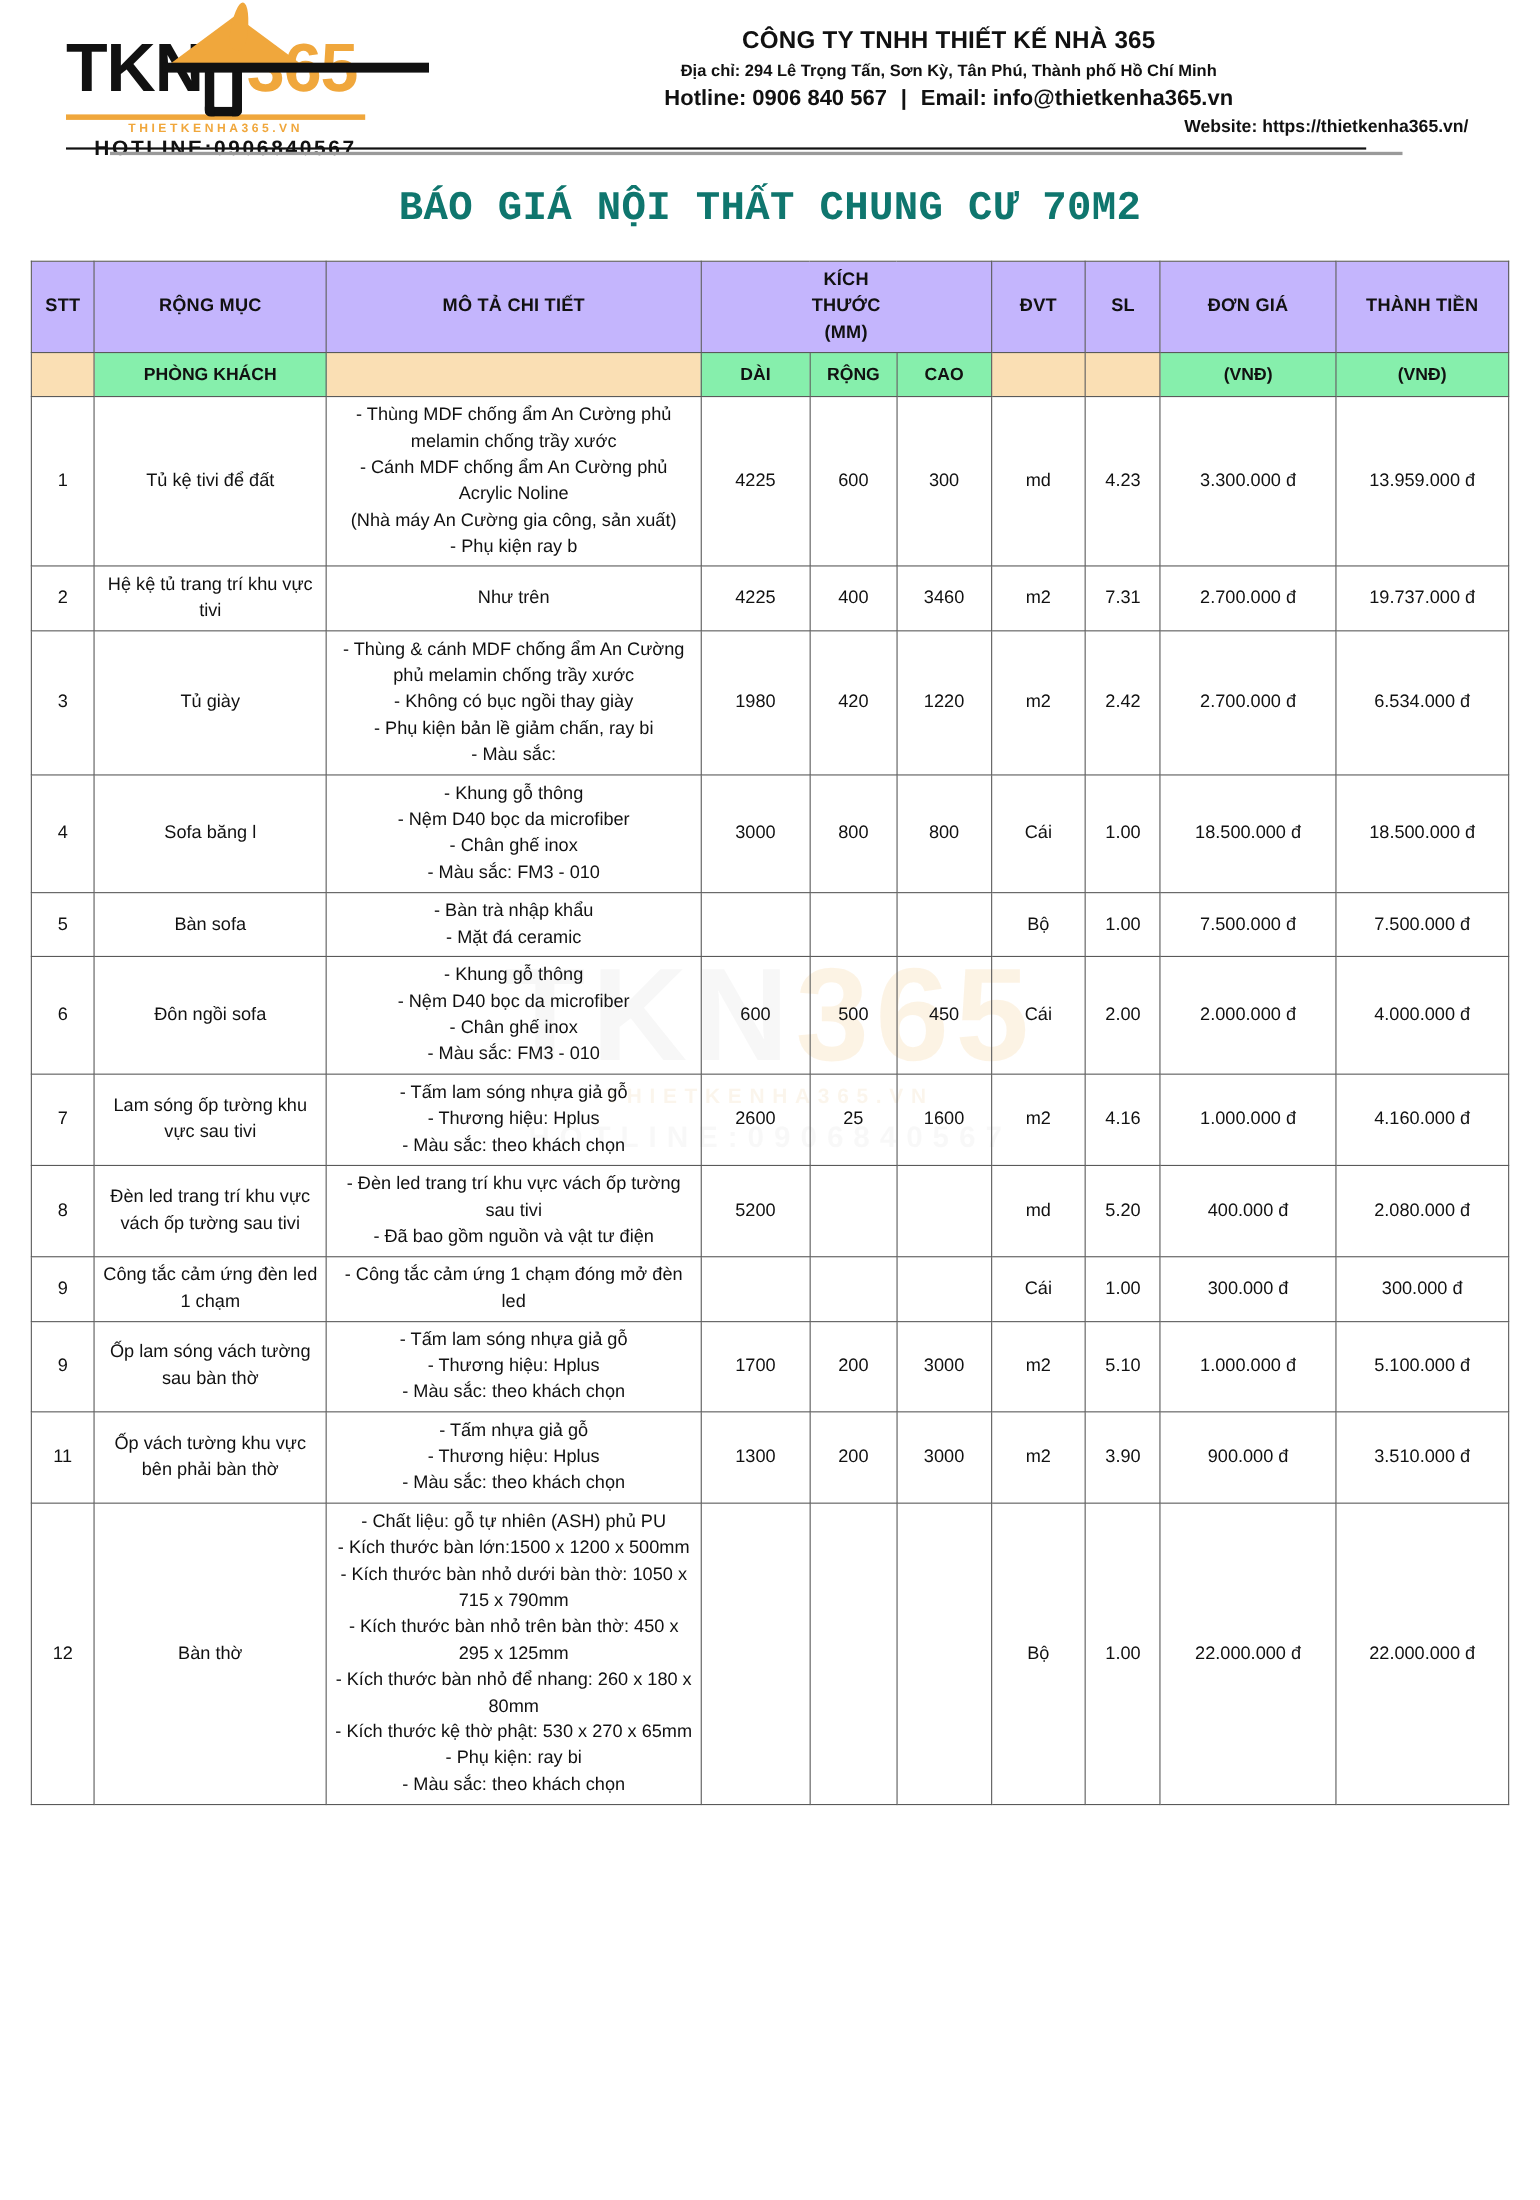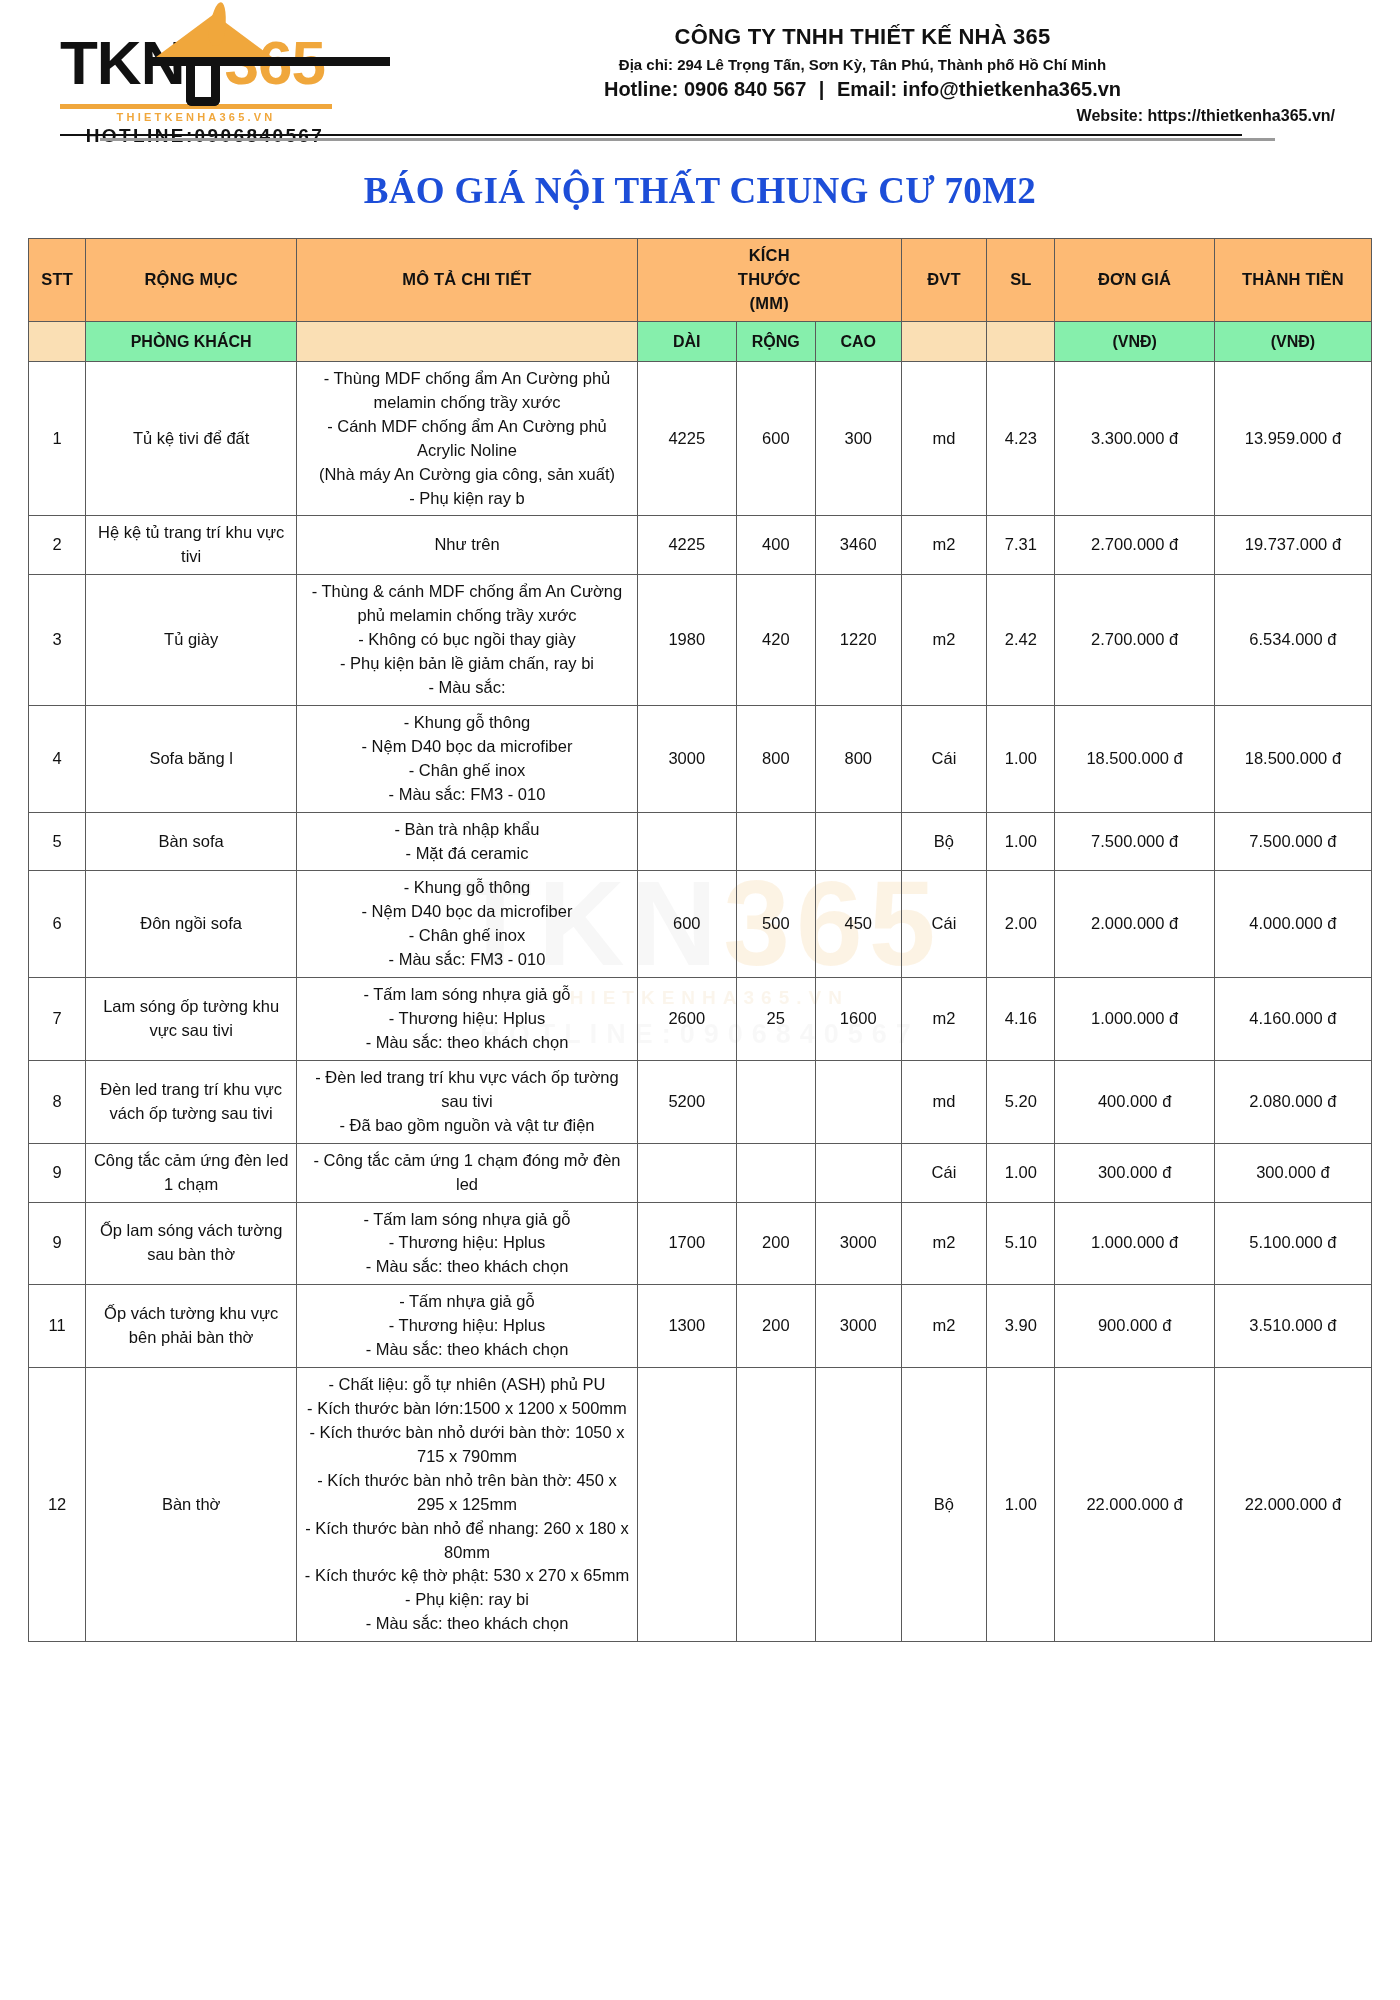--- a/index.html
+++ b/index.html
@@ -152,24 +152,24 @@
     border-top: 3px solid #9a9a9a;
     width: 1175px;
   }
 
   
   .doc-title {
     position: relative; z-index: 2;
     text-align: center;
     font-size: 37px;
     font-weight: 900;
-    color: #1d4ed8;
+    color: #0f766e;
     letter-spacing: .3px;
     margin: 28px 0 26px 0;
-    font-family: Liberation Serif, serif;
+    font-family: Liberation Mono, monospace;
   }
 
   
   .table-wrap {
     position: relative; z-index: 2;
     margin: 0 28px;
   }
   table.quote {
     width: 1344px;
     border-collapse: collapse;
@@ -179,21 +179,21 @@
   table.quote td, table.quote th {
     border: 1px solid #5a5a5a;
     padding: 5px 4px;
     font-size: 16.5px;
     color: #111;
     vertical-align: middle;
     text-align: center;
     line-height: 1.45;
   }
   thead th {
-    background: #fdba74;
+    background: #c4b5fd;
     font-weight: bold;
     font-size: 16px;
     letter-spacing: .2px;
     padding: 10px 3px;
   }
   tr.subhead td {
     background: #86efac;
     font-weight: bold;
     font-size: 16px;
     padding: 8px 4px;

